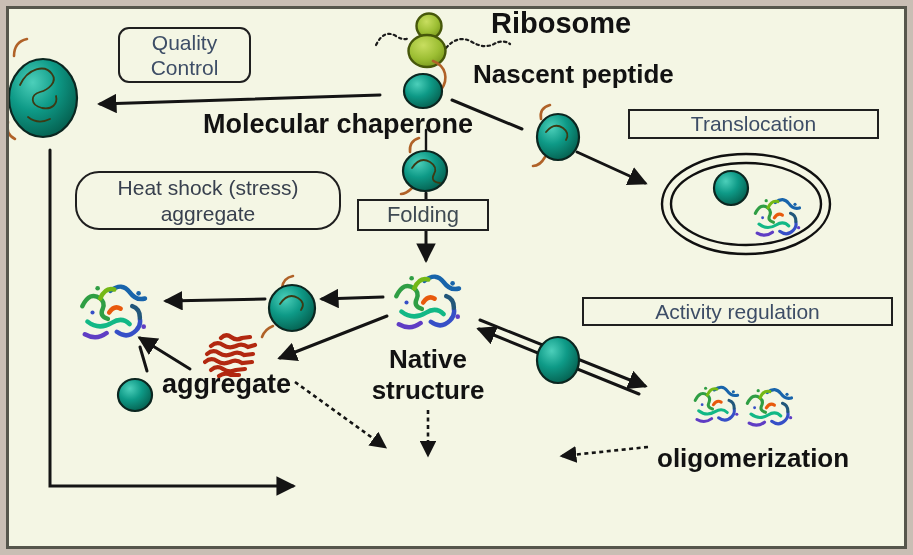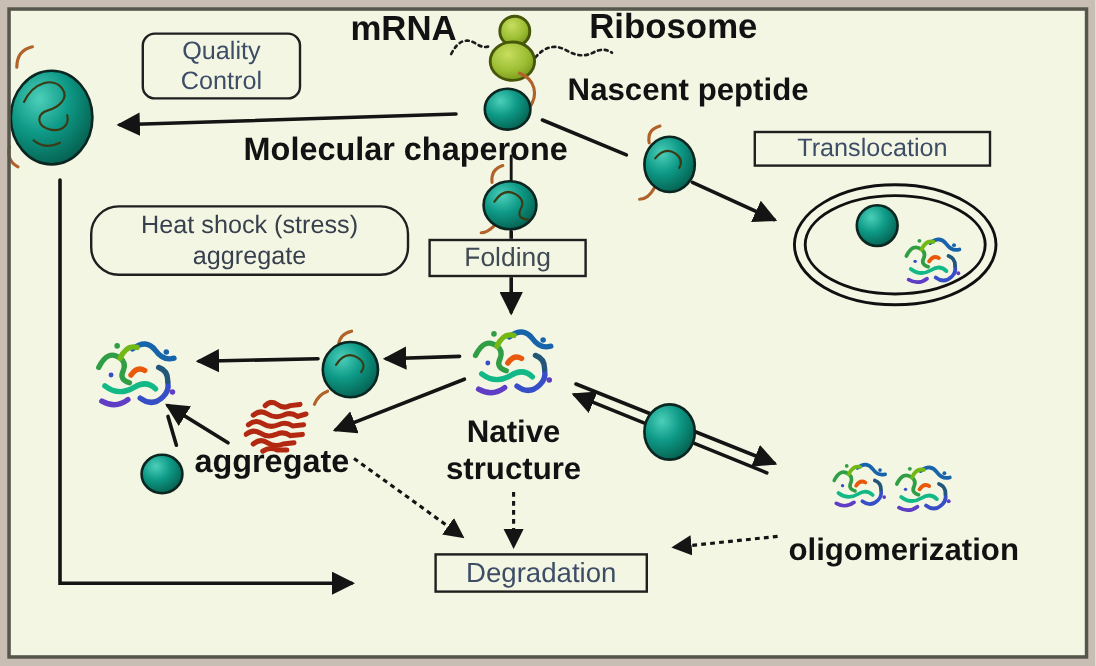--- a/index.html
+++ b/index.html
@@ -165,50 +165,49 @@
     <use href="#protein" x="690" y="378" width="52" height="50"></use>
     <use href="#protein" x="742" y="380" width="54" height="52"></use>
 
     <use href="#aggsym" x="203" y="333" width="66" height="46"></use>
 
     <ellipse class="sph" cx="135" cy="395" rx="17" ry="16"></ellipse>
 
     <ellipse class="sph" cx="558" cy="360" rx="21" ry="23"></ellipse>
   </svg>
 
-  <div class="lbl" style="left:292px;top:8px;font-size:29px;">mRNA</div>
   <div class="lbl" style="left:491px;top:7px;font-size:29px;">Ribosome</div>
   <div class="lbl" style="left:473px;top:59px;font-size:26px;">Nascent peptide</div>
   <div class="lbl" style="left:203px;top:109px;font-size:27px;">Molecular chaperone</div>
 
   <div class="lbl" style="left:352px;top:344px;width:152px;text-align:center;font-size:26px;line-height:1.2;">
     <div>Native</div>
     <div>structure</div>
   </div>
 
   <div class="lbl" style="left:162px;top:369px;font-size:27px;">aggregate</div>
   <div class="lbl" style="left:657px;top:443px;font-size:26px;">oligomerization</div>
 
   <div class="box" style="left:118px;top:27px;width:133px;height:56px;font-size:21px;border-radius:11px;">
     <div>
       <div>Quality</div>
       <div>Control</div>
     </div>
   </div>
 
-  <div class="box" style="left:628px;top:109px;width:198px;height:30px;font-size:21px;">Translocation</div>
+  <div class="box" style="left:628px;top:109px;width:251px;height:30px;font-size:21px;">Translocation</div>
 
   <div class="box" style="left:75px;top:171px;width:266px;height:59px;font-size:21px;color:#38404e;border-radius:24px;">
     <div>
       <div>Heat shock (stress)</div>
       <div>aggregate</div>
     </div>
   </div>
 
   <div class="box" style="left:357px;top:199px;width:132px;height:32px;font-size:22px;color:#3f4a52;">Folding</div>
 
-
-  <div class="box" style="left:362px;top:461px;width:178px;height:33px;font-size:23px;">Degradation</div>
+  <div class="box" style="left:582px;top:297px;width:311px;height:29px;font-size:21px;">Activity regulation</div>
+
 
 
   <div class="frame-outer"></div>
   <div class="frame-inner"></div>
 </div>
 
 </body></html>

